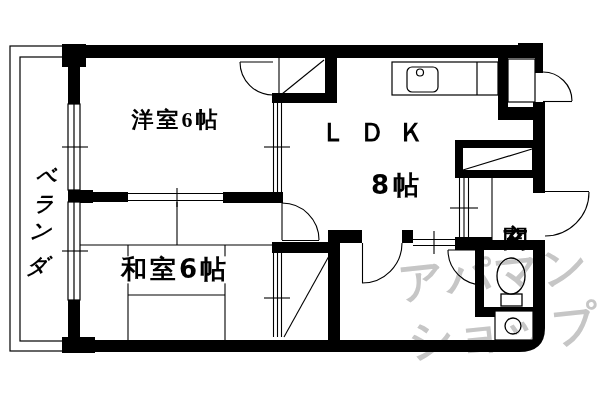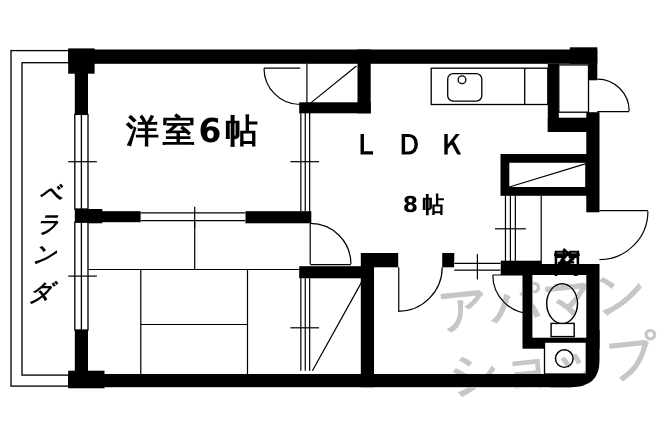--- a/index.html
+++ b/index.html
@@ -4,24 +4,24 @@
 <style>
   html,body{margin:0;padding:0;background:#fff;}
   #canvas{position:relative;width:600px;height:400px;background:#ffffff;overflow:hidden;
           font-family:"DejaVu Sans",sans-serif;color:#000;}
   #plan-svg{position:absolute;left:0;top:0;}
   .lbl{position:absolute;transform:translate(-50%,-50%);white-space:nowrap;
        font-weight:600;color:#000;line-height:1.05;}
   .vert{writing-mode:vertical-rl;text-orientation:upright;}
   .lbl-veranda{left:43px;top:209px;font-size:21px;letter-spacing:5px;
                transform:translate(-50%,-50%) skewX(-6deg);font-style:italic;}
-  .lbl-western{left:176px;top:120px;font-size:30px;letter-spacing:3px;}
+  .lbl-western{left:176px;top:120px;font-size:22px;letter-spacing:3px;font-family:Liberation Serif, serif;}
   .lbl-japanese{left:175px;top:270px;font-size:26px;letter-spacing:3px;background:#fff;padding:0 3px;}
   .lbl-ldk{left:379px;top:133px;font-size:26px;letter-spacing:13px;}
-  .lbl-ldk-size{left:387px;top:186px;font-size:20px;letter-spacing:4px;}
+  .lbl-ldk-size{left:397px;top:186px;font-size:26px;letter-spacing:4px;}
   .lbl-genkan{left:515px;top:208px;font-size:24px;letter-spacing:3px;}
   .lbl-bath{left:370px;top:319px;font-size:23px;letter-spacing:7px;}
   #watermark{position:absolute;left:0;top:0;width:600px;height:400px;
              mix-blend-mode:darken;pointer-events:none;}
   .wm-line{position:absolute;font-weight:bold;color:#c6c6c6;font-size:45px;
            letter-spacing:2px;transform:rotate(-6deg);white-space:nowrap;}
   .wm-1{left:398px;top:244px;}
   .wm-2{left:408px;top:302px;}
 </style>
 </head>
@@ -162,20 +162,21 @@
       <ellipse cx="511" cy="276" rx="14" ry="18"></ellipse>
     </g>
 
     <g stroke="#000" stroke-width="1.3" fill="#fff">
       <circle cx="513" cy="326" r="8"></circle>
     </g>
   </svg>
 
   <div class="lbl vert lbl-veranda">ベランダ</div>
   <div class="lbl lbl-western">洋室6帖</div>
+  <div class="lbl lbl-japanese">和室6帖</div>
   <div class="lbl lbl-ldk">ＬＤＫ</div>
   <div class="lbl lbl-ldk-size">8帖</div>
   <div class="lbl vert lbl-genkan">玄関</div>
 
   <div id="watermark">
     <div class="wm-line wm-1">アパマン</div>
     <div class="wm-line wm-2">ショップ</div>
   </div>
 
 </div>

